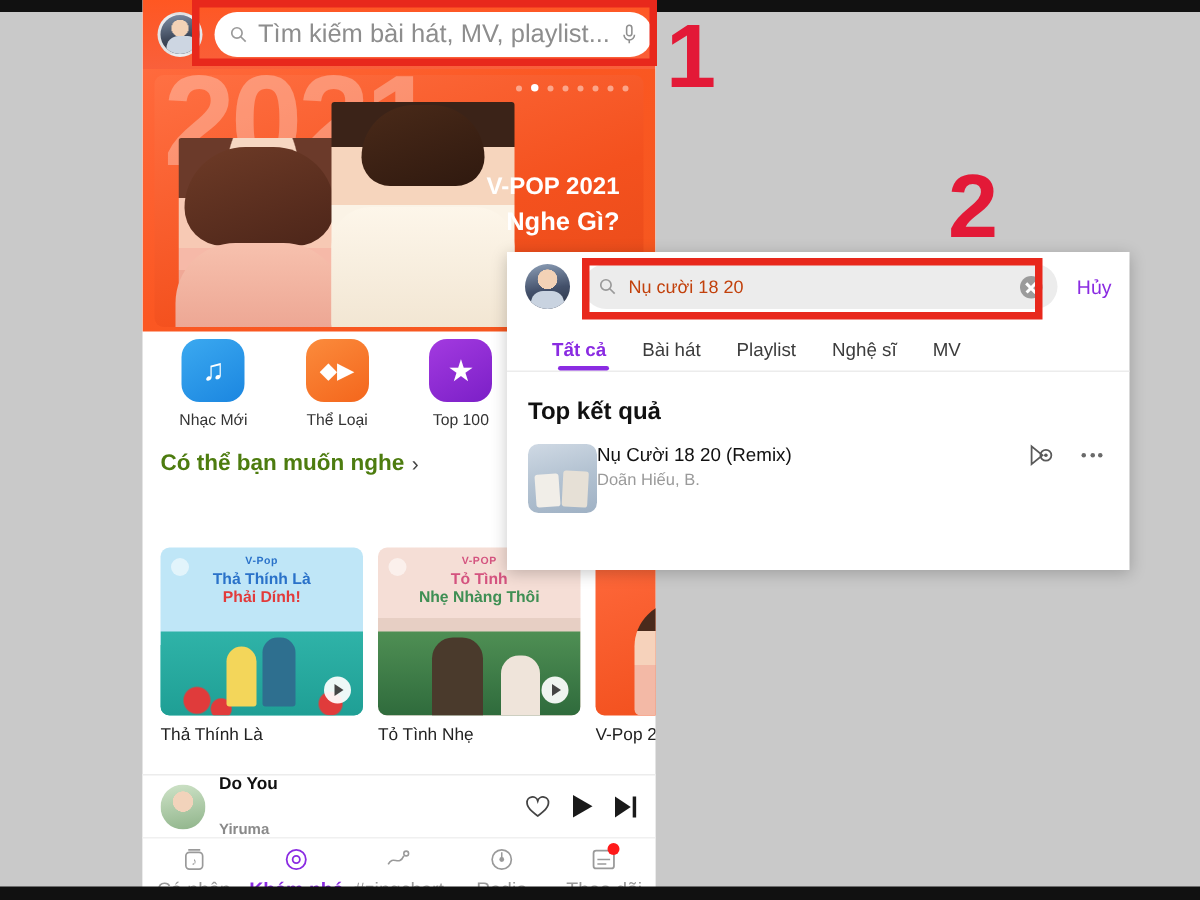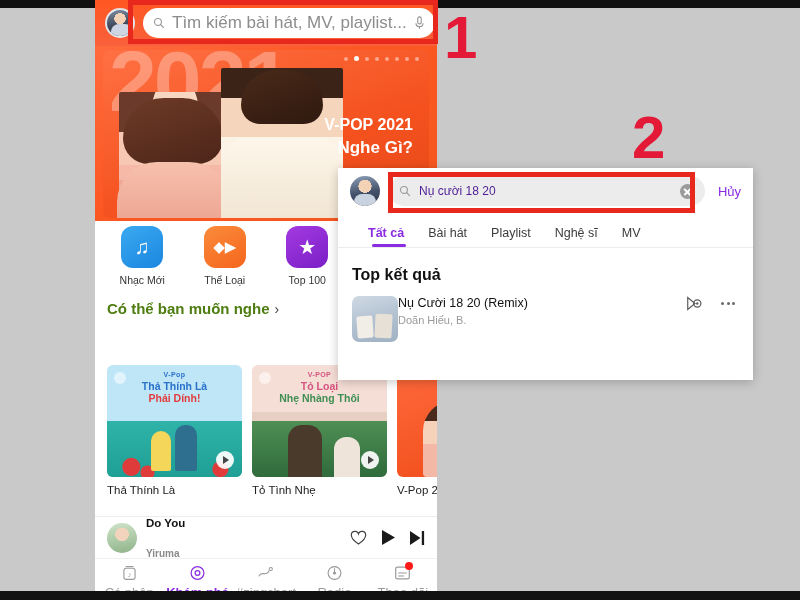--- a/index.html
+++ b/index.html
@@ -177,21 +177,21 @@
   }
   .ovl-top { height:46px; display:flex; align-items:center; padding:0 12px; gap:9px; }
   .ovl-av { width:30px; height:30px; border-radius:50%; flex:0 0 30px;
             background: radial-gradient(circle at 50% 34%, #f3d2b6 0 26%, rgba(0,0,0,0) 27%),
                         linear-gradient(170deg,#8ea0b8 0%,#43506a 55%,#2c3445 100%);
             position:relative; overflow:hidden;}
   .ovl-av::after{ content:""; position:absolute; left:4px; bottom:0; width:22px; height:12px;
                   background:#c9d3e0; border-radius:8px 8px 0 0;}
   .ovl-field { flex:1; height:30px; background:#ececec; border-radius:16px;
                display:flex; align-items:center; padding:0 10px; gap:8px; }
-  .ovl-val { flex:1; font-size:12px; color:#4c1d95; }
+  .ovl-val { flex:1; font-size:12px; color:#c2410c; }
   .clr { width:15px; height:15px; border-radius:50%; background:#9b9b9b; flex:0 0 15px;
          position:relative; }
   .clr::before,.clr::after{ content:""; position:absolute; left:3.2px; top:7px; width:8.6px; height:1.6px; background:#fff;}
   .clr::before{ transform:rotate(45deg);} .clr::after{ transform:rotate(-45deg);}
   .cancel { font-size:13px; color:#8a2be2; padding-left:4px; white-space:nowrap;}
   .ovl-tabs { display:flex; align-items:flex-end; gap:0; padding:0 24px; height:34px;
               border-bottom:1px solid #ececec; }
   .tb { font-size:12.5px; color:#3c3c3c; padding:0 12px 7px 12px; position:relative; white-space:nowrap;}
   .tb:first-child { padding-left:6px; }
   .tb.on { color:#8a2be2; font-weight:bold; }
@@ -312,21 +312,21 @@
                 <i></i>
               </div>
           </div>
           <div class="pl-lb">Thả Thính Là</div>
         </div>
         <div class="pl">
           <div class="pl-img pl2">
             <div class="pl-badge"></div>
             <div class="pl-cap">
               <div class="s c-pink">V-POP</div>
-              <div class="b c-pink">Tỏ Loại</div>
+              <div class="b c-pink">Tỏ Tình</div>
               <div class="b c-green">Nhẹ Nhàng Thôi</div>
             </div>
             <div class="scene2"></div>
             <div class="pl-play">
                 <i></i>
               </div>
           </div>
           <div class="pl-lb">Tỏ Tình Nhẹ</div>
         </div>
         <div class="pl">

